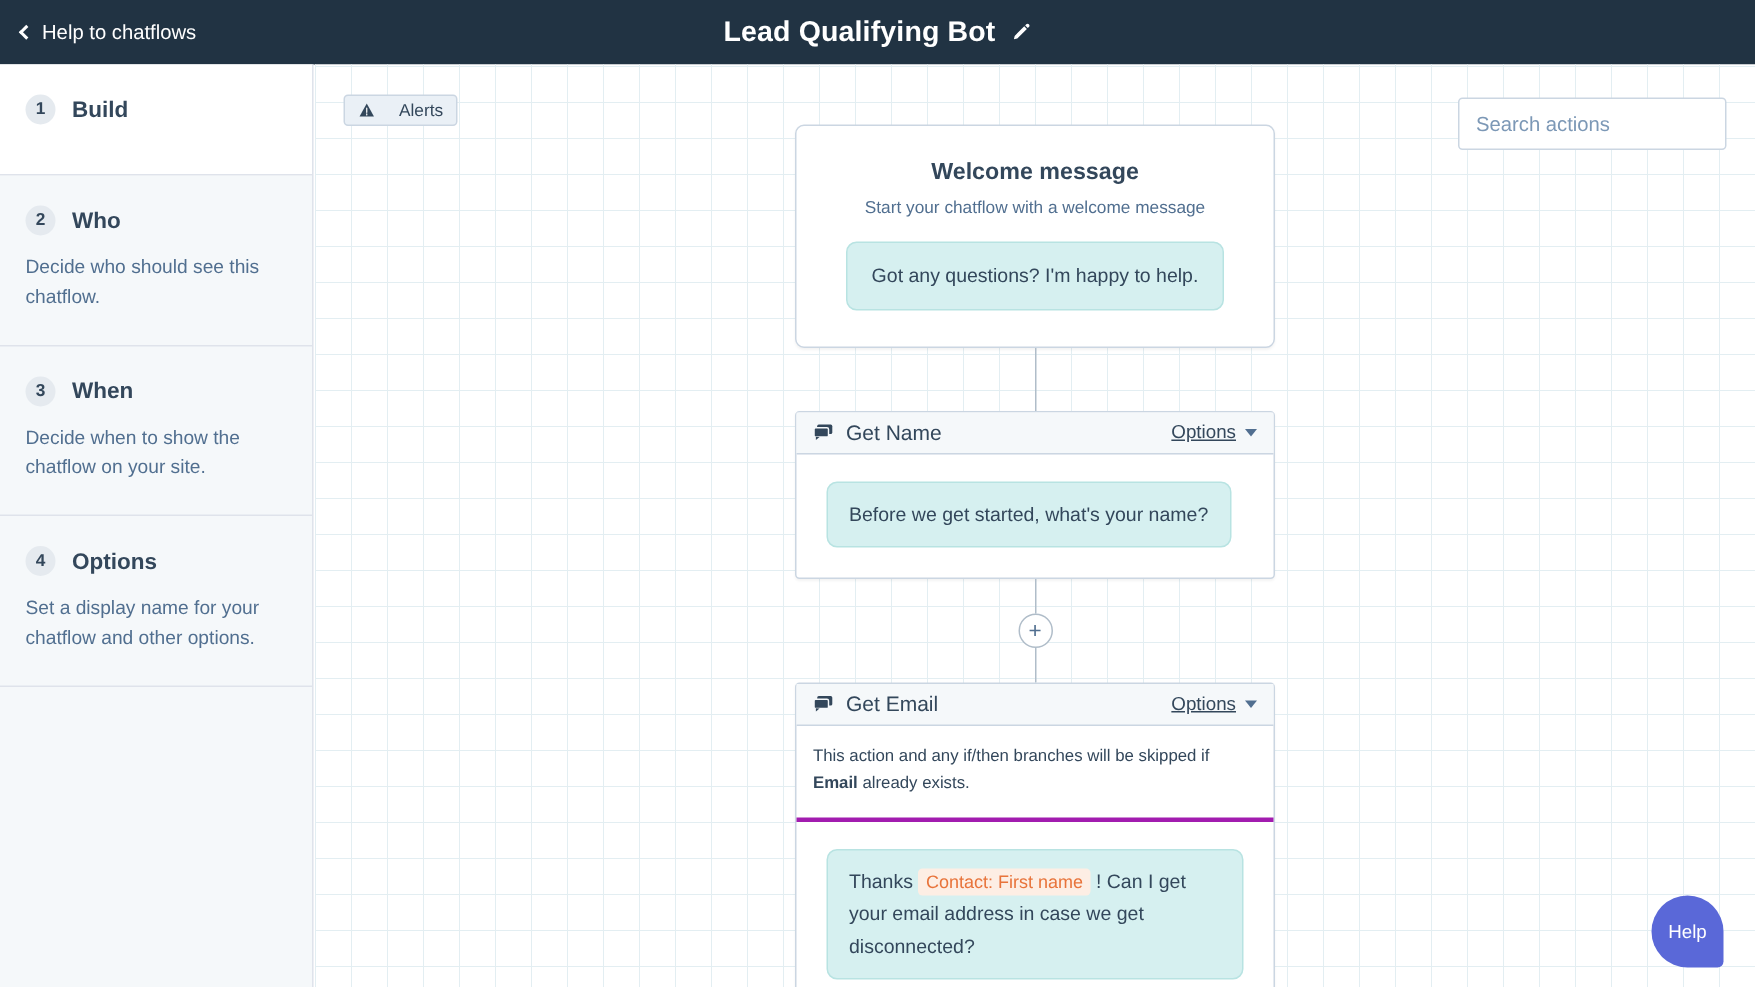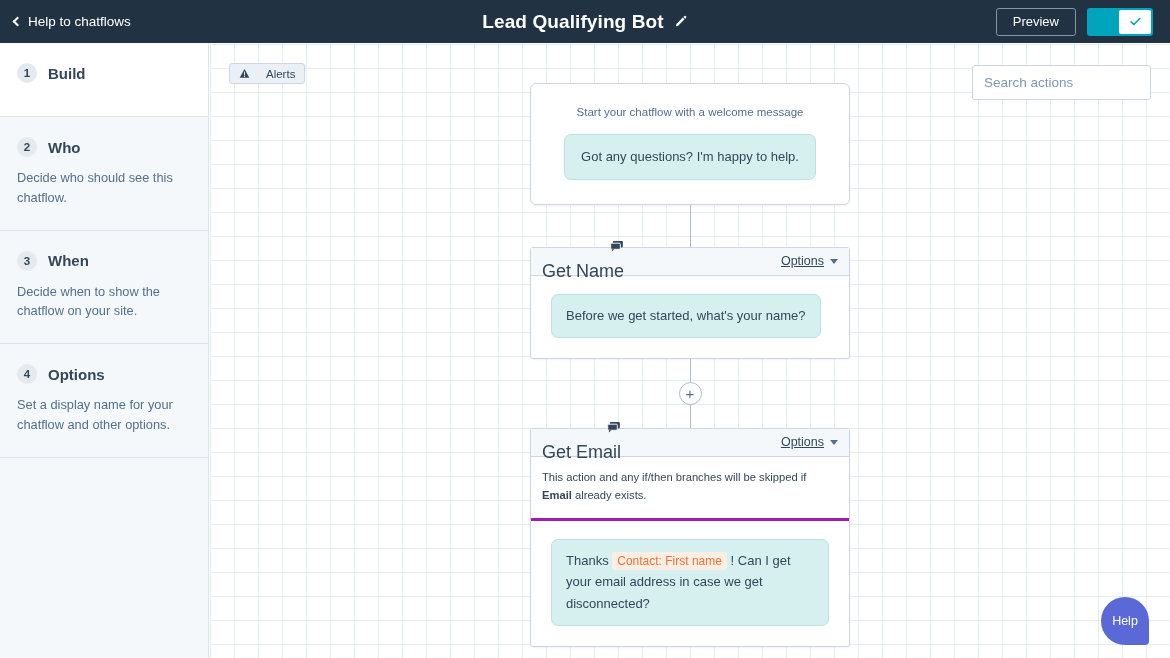--- a/index.html
+++ b/index.html
@@ -178,22 +178,22 @@
 
   .card-head {
     height: 28px;
     background: #f5f8fa;
     border-bottom: 1px solid #cbd6e2;
     display: flex; align-items: center;
     padding: 0 11px;
     justify-content: space-between;
   }
   .card-head-left {
-    display: flex; align-items: flex-end; gap: 8px;
-    font-size: 18px; color: #33475b; flex-direction: column;
+    display: flex; align-items: center; gap: 8px;
+    font-size: 14px; color: #33475b;
   }
   .options-link {
     display: flex; align-items: center; gap: 6px;
     font-size: 12.5px; color: #33475b;
     cursor: pointer;
   }
   .options-link .lbl { text-decoration: underline; }
   .caret {
     width: 0; height: 0;
     border-left: 4px solid transparent;
@@ -250,30 +250,20 @@
     <span>Help to chatflows</span>
   </div>
 
   <div class="top-title-wrap">
     <span class="top-title">Lead Qualifying Bot</span>
     <svg class="pencil-icon" width="14" height="14" viewBox="0 0 16 16">
       <path d="M11.6 1.4a1.4 1.4 0 0 1 2 2l-.8.8-2-2 .8-.8zM10.1 2.9l2 2-7.3 7.3-2.6.6.6-2.6 7.3-7.3z" fill="#ffffff"></path>
     </svg>
   </div>
 
-  <div class="top-right">
-    <button class="preview-btn">Preview</button>
-    <div class="toggle">
-      <div class="toggle-knob">
-        <svg width="13" height="13" viewBox="0 0 16 16">
-          <path d="M2.5 8.3l3.4 3.4 7.4-7.4" stroke="#00a4bd" stroke-width="2" fill="none" stroke-linecap="round" stroke-linejoin="round"></path>
-        </svg>
-      </div>
-    </div>
-  </div>
 </div>
 
 <div class="sidebar">
 
   <div class="step active">
     <div class="step-head">
       <span class="step-num">1</span>
       <span class="step-title">Build</span>
     </div>
   </div>
@@ -317,20 +307,21 @@
     <input class="search-input" type="text" placeholder="Search actions" style="">
     <svg width="15" height="15" viewBox="0 0 16 16">
       <circle cx="6.7" cy="6.7" r="4.6" stroke="#00a4bd" stroke-width="1.6" fill="none"></circle>
       <path d="M10.2 10.2L14.2 14.2" stroke="#00a4bd" stroke-width="1.8" stroke-linecap="round"></path>
     </svg>
   </div>
 
   <div class="flow">
 
     <div class="card card-welcome">
+      <div class="welcome-title">Welcome message</div>
       <div class="welcome-sub">Start your chatflow with a welcome message</div>
       <div class="bubble bubble-welcome">Got any questions? I'm happy to help.</div>
     </div>
 
     <div class="connector conn-1"></div>
 
     <div class="card">
       <div class="card-head">
         <div class="card-head-left">
           <svg width="14" height="13" viewBox="0 0 16 14">

